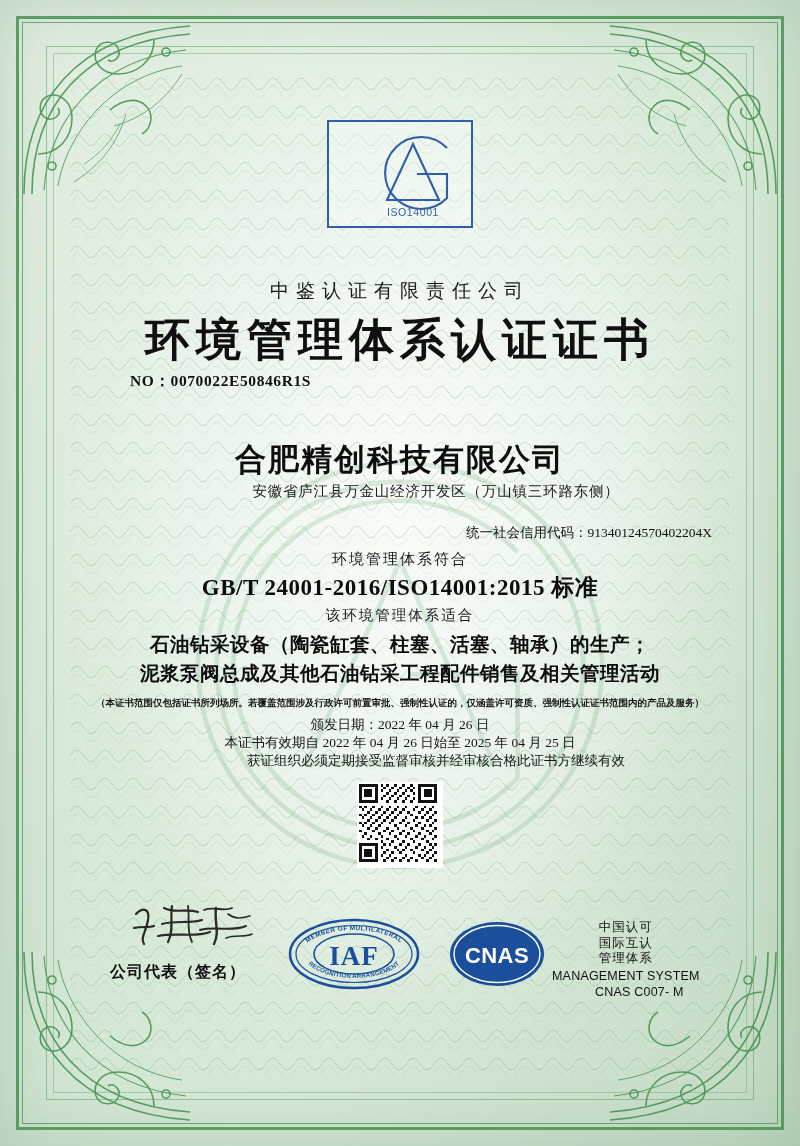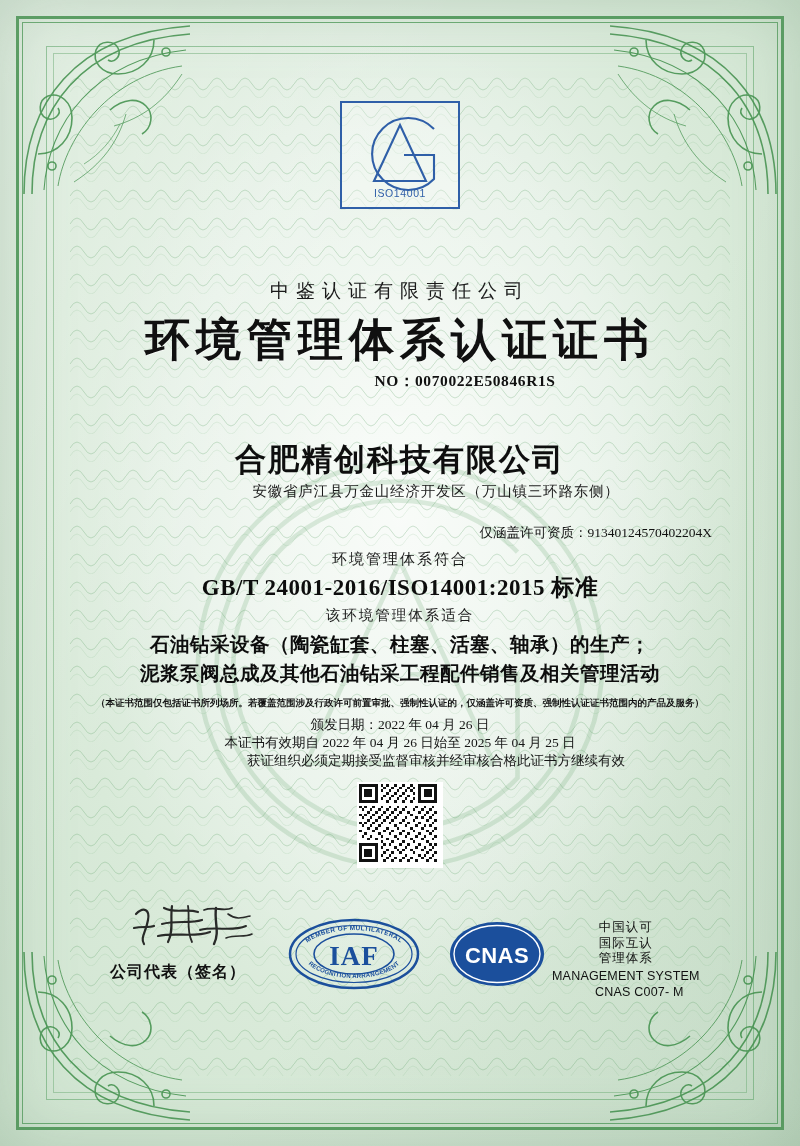--- a/index.html
+++ b/index.html
@@ -93,25 +93,26 @@
   .content {
     position: absolute;
     inset: 0;
     text-align: center;
   }
 
   .logo-box {
     position: absolute;
     left: 50%;
     transform: translateX(-50%);
-    top: 101px;
+    top: 120px;
     width: 116px;
     height: 104px;
     border: 2px solid #2f5fa8;
     background: rgba(255,255,255,0.25);
+    padding-left: 26px;
   }
 
   .issuer {
     position: absolute;
     top: 278px;
     width: 100%;
     font-family: "Liberation Serif", serif;
     font-size: 19px;
     letter-spacing: 7px;
     color: #1a1a1a;
@@ -126,21 +127,21 @@
     font-weight: bold;
     letter-spacing: 6px;
     color: #101010;
     text-shadow: 0 1px 0 rgba(255,255,255,0.6);
   }
 
   .cert-no {
     position: absolute;
     top: 371px;
     width: 100%;
-    text-align: center;
+    text-align: left;
     font-family: "Liberation Serif", serif;
     font-size: 15.5px;
     font-weight: bold;
     letter-spacing: 0.6px;
     color: #111;
     padding-left: 130px;
     box-sizing: border-box;
   }
 
   .hereby {
@@ -448,21 +449,21 @@
 
     <div class="main-title">环境管理体系认证证书</div>
 
     <div class="cert-no">NO：0070022E50846R1S</div>
 
 
     <div class="company">合肥精创科技有限公司</div>
 
     <div class="address">安徽省庐江县万金山经济开发区（万山镇三环路东侧）</div>
 
-    <div class="credit-code">仅涵盖许可资质：91340124570402204X</div>
+    <div class="credit-code">统一社会信用代码：91340124570402204X</div>
 
     <div class="conform-line">环境管理体系符合</div>
 
     <div class="standard">GB/T 24001-2016/ISO14001:2015  标准</div>
 
     <div class="scope-lead">该环境管理体系适合</div>
 
     <div class="scope">
       <div>石油钻采设备（陶瓷缸套、柱塞、活塞、轴承）的生产；</div>
       <div>泥浆泵阀总成及其他石油钻采工程配件销售及相关管理活动</div>

